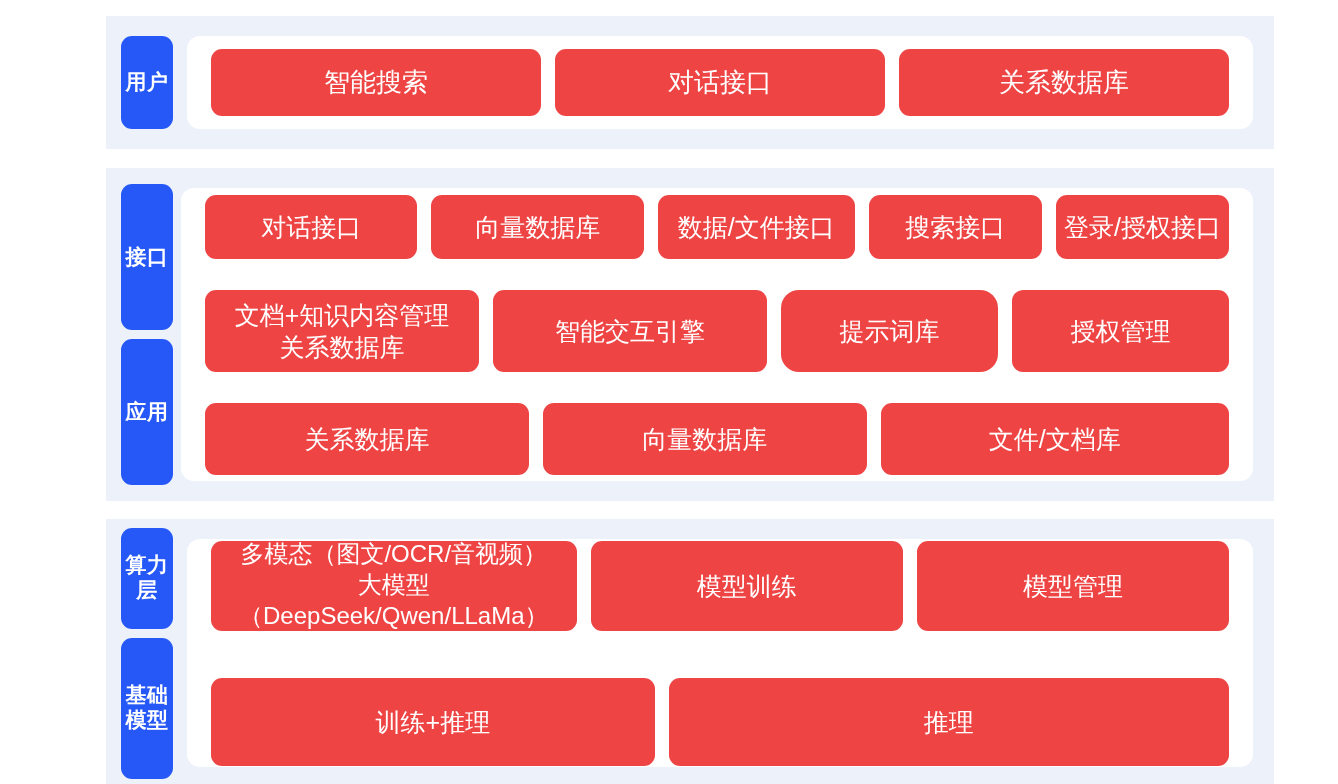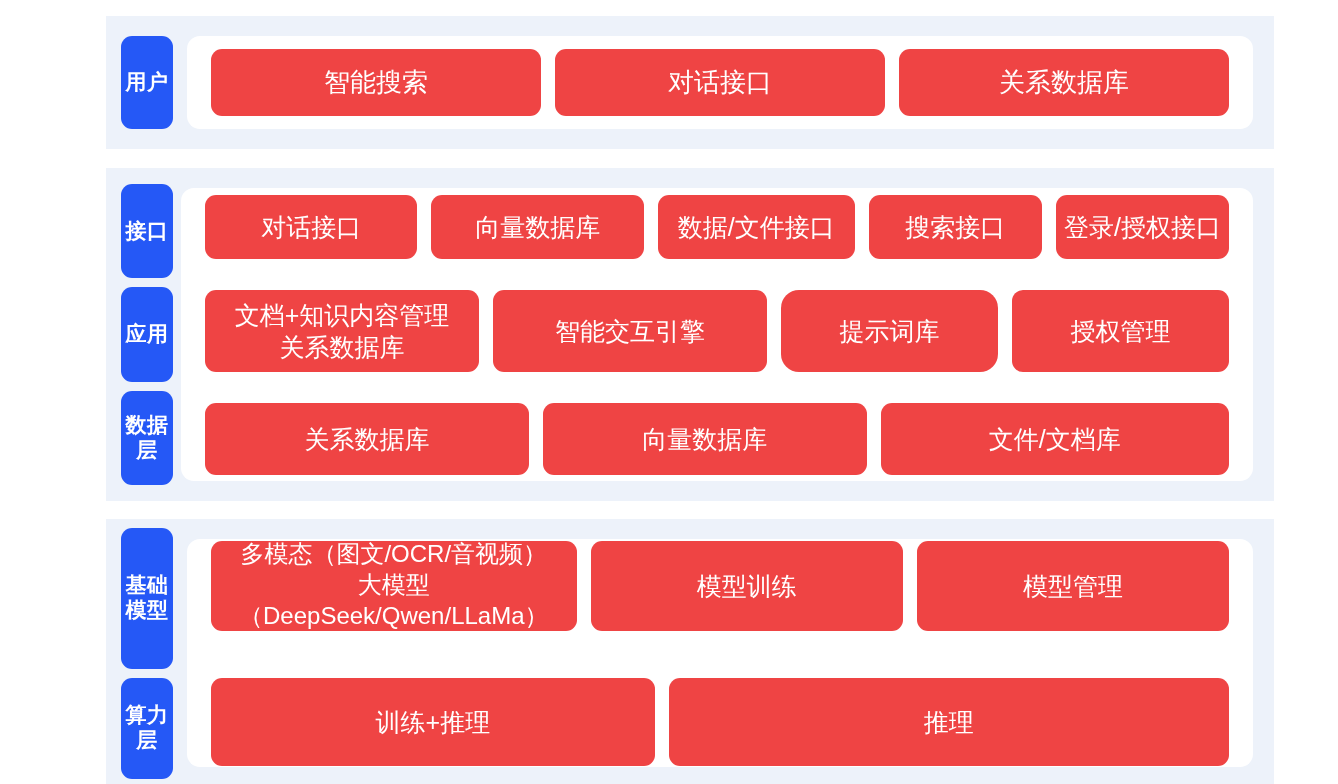--- a/index.html
+++ b/index.html
@@ -157,21 +157,20 @@
         <div class="card">对话接口</div>
         <div class="card">关系数据库</div>
       </div>
     </div>
   </div>
 
   <div class="band" id="band-middle">
     <div class="label-col">
       <div class="vlabel">接口</div>
       <div class="vlabel">应用</div>
-      <div class="vlabel">数据层</div>
     </div>
     <div class="panel">
 
       <div class="row" id="row-api">
         <div class="card f-dialog">对话接口</div>
         <div class="card f-generate">向量数据库</div>
         <div class="card f-datafile">数据/文件接口</div>
         <div class="card f-search">搜索接口</div>
         <div class="card f-auth">登录/授权接口</div>
       </div>
@@ -188,22 +187,22 @@
         <div class="card f-rel">关系数据库</div>
         <div class="card f-vec">向量数据库</div>
         <div class="card f-file">文件/文档库</div>
       </div>
 
     </div>
   </div>
 
   <div class="band" id="band-bottom">
     <div class="label-col">
+      <div class="vlabel short">算力层</div>
       <div class="vlabel tall">基础模型</div>
-      <div class="vlabel short">算力层</div>
     </div>
     <div class="panel">
 
       <div class="row" id="row-model">
         <div class="card f-multi">多模态（图文/OCR/音视频）
 大模型（DeepSeek/Qwen/LLaMa）</div>
         <div class="card f-train">模型训练</div>
         <div class="card f-mgmt">模型管理</div>
       </div>
 

